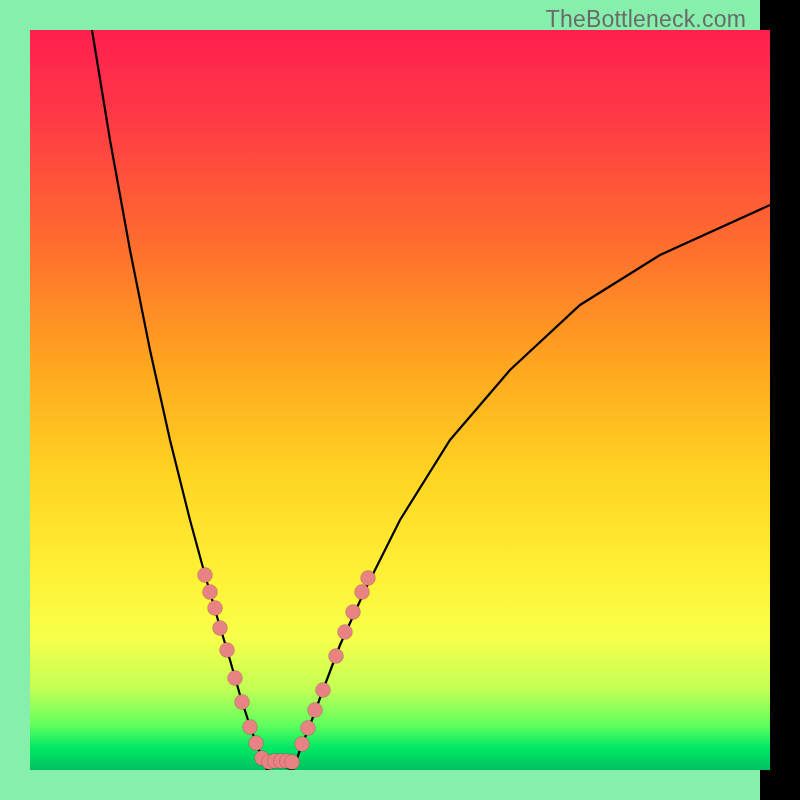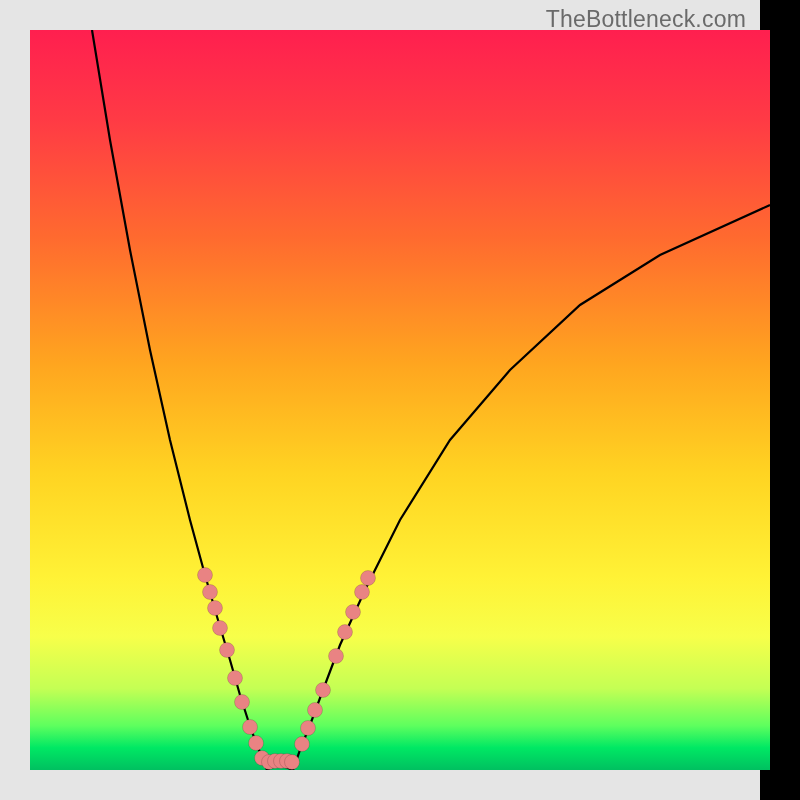--- a/index.html
+++ b/index.html
@@ -8,21 +8,21 @@
     width: 800px;
     height: 800px;
     overflow: hidden;
     background: #000;
     font-family: Arial, Helvetica, sans-serif;
   }
   .frame {
     position: relative;
     width: 760px;
     height: 800px;
-    background: #e5e5e5;
+    background: #86efac;
   }
   .plot-area {
     position: absolute;
     left: 30px;
     top: 30px;
     width: 740px;
     height: 740px;
     background: linear-gradient(to bottom,
       #ff1f4f 0%,
       #ff3a45 12%,

